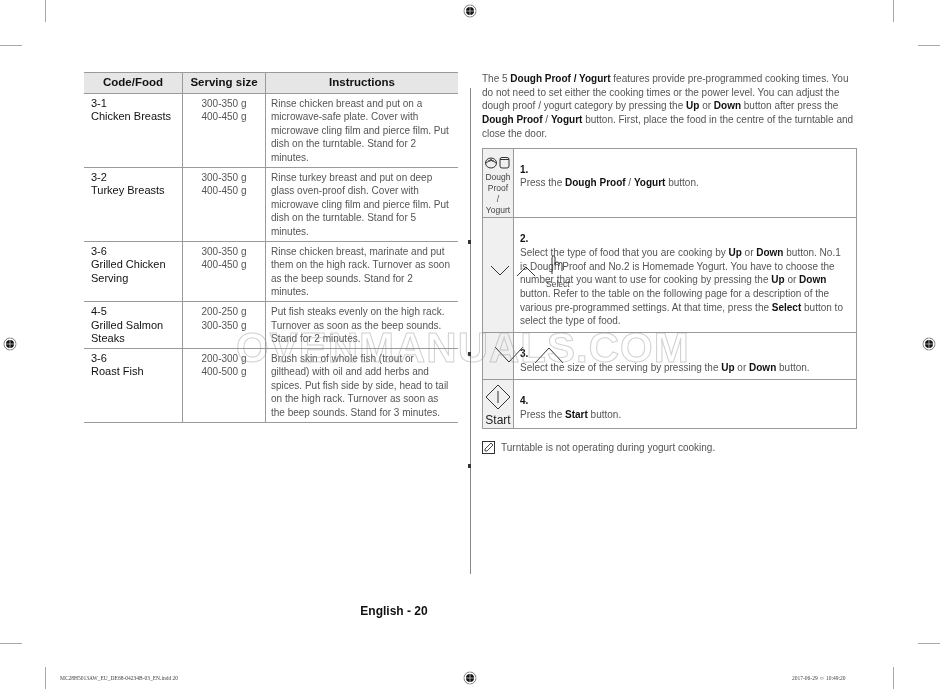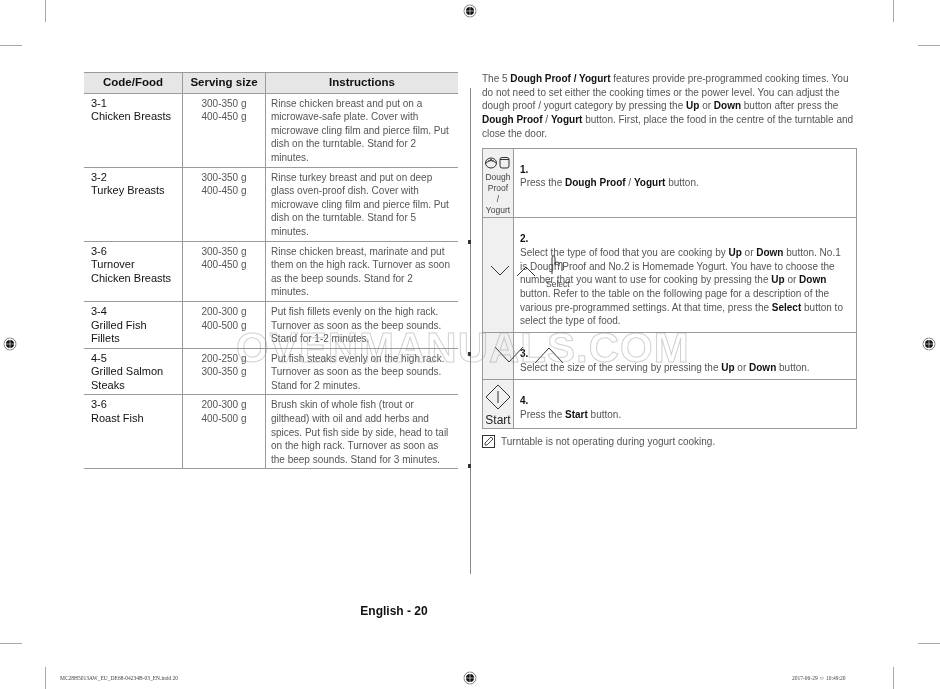--- a/index.html
+++ b/index.html
@@ -24,21 +24,21 @@
   .intro{font-size:10px;line-height:13.7px;color:#555;}
   .intro b{color:#111;text-align:center;}
   table.steps{border-collapse:collapse;width:372px;margin-top:7px;font-size:10px;line-height:13.7px;}
   table.steps td{border:1px solid #9a9a9a;vertical-align:top;}
   table.steps td.ic{width:92px;background:#f0f0f0;text-align:center;position:relative;}
   table.steps td.tx{padding:14px 6px 4px 6px;color:#555;}
   .num{font-weight:bold;color:#111;display:inline-block;width:16px;}
   .stxt{display:inline-block;width:330px;vertical-align:top;}
   .stxt b{color:#111;}
   .iclabel{font-size:8.5px;color:#444;line-height:11px;}
-  .note{margin-top:6px;font-size:10px;color:#555;display:flex;align-items:center;gap:6px;}
+  .note{margin-top:12px;font-size:10px;color:#555;display:flex;align-items:center;gap:6px;}
   .footer-page{position:absolute;top:604px;left:0;width:788px;text-align:center;font-weight:bold;font-size:12px;color:#111;}
   .slug{position:absolute;top:675px;font-family:"Liberation Serif",serif;font-size:5.5px;color:#444;}
   .wm{position:absolute;left:236px;top:324px;font-family:"Liberation Sans",sans-serif;font-weight:bold;font-size:42px;letter-spacing:1px;color:transparent;-webkit-text-stroke:1px rgba(150,150,150,0.45);pointer-events:none;}
 </style>
 </head>
 <body>
 
 <div class="crop" style="left:45px;top:0;width:1px;height:22px;"></div>
 <div class="crop" style="left:0;top:45px;width:22px;height:1px;"></div>
 <div class="crop" style="left:893px;top:0;width:1px;height:22px;"></div>
@@ -114,38 +114,27 @@
           </td>
           <td>
             <div>300-350 g</div>
             <div>400-450 g</div>
           </td>
           <td>Rinse turkey breast and put on deep glass oven-proof dish. Cover with microwave cling film and pierce film. Put dish on the turntable. Stand for 5 minutes.</td>
         </tr>
         <tr>
           <td>
             <div>3-6</div>
-            <div>Turnover Chicken Breasts</div>
+            <div>Grilled Chicken Serving</div>
           </td>
           <td>
             <div>300-350 g</div>
             <div>400-450 g</div>
           </td>
           <td>Rinse chicken breast, marinate and put them on the high rack. Turnover as soon as the beep sounds. Stand for 2 minutes.</td>
-        </tr>
-        <tr>
-          <td>
-            <div>3-4</div>
-            <div>Grilled Fish Fillets</div>
-          </td>
-          <td>
-            <div>200-300 g</div>
-            <div>400-500 g</div>
-          </td>
-          <td>Put fish fillets evenly on the high rack. Turnover as soon as the beep sounds. Stand for 1-2 minutes.</td>
         </tr>
         <tr>
           <td>
             <div>4-5</div>
             <div>Grilled Salmon Steaks</div>
           </td>
           <td>
             <div>200-250 g</div>
             <div>300-350 g</div>
           </td>

